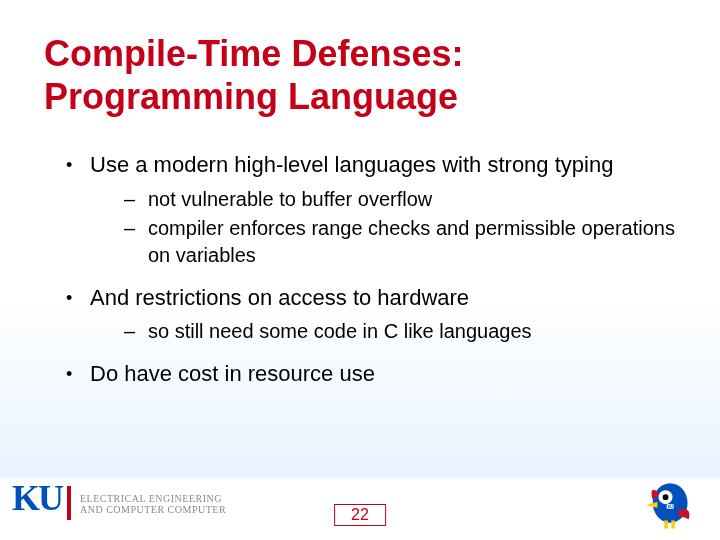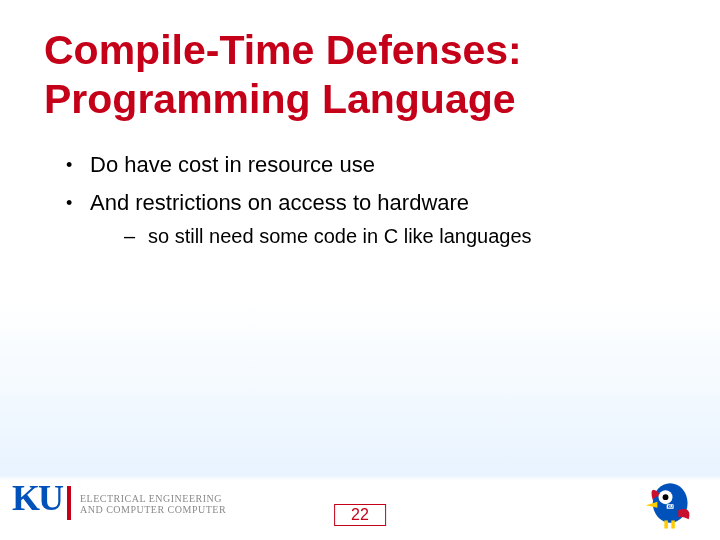--- a/index.html
+++ b/index.html
@@ -13,26 +13,26 @@
   }
   .slide {
     position: relative;
     width: 720px;
     height: 540px;
     background: linear-gradient(to bottom, #ffffff 0%, #ffffff 55%, #f5faff 70%, #e8f3ff 88%, #ffffff 89%, #ffffff 100%);
     box-sizing: border-box;
   }
   .title {
     position: absolute;
-    top: 26px;
+    top: 32px;
     left: 44px;
     right: 40px;
     font-family: "Comic Sans MS", "Comic Sans", cursive, Verdana, sans-serif;
     font-weight: bold;
-    font-size: 41px;
+    font-size: 36px;
     line-height: 1.2;
     color: #c50019;
   }
   .body {
     position: absolute;
     top: 150px;
     left: 60px;
     right: 40px;
     font-size: 22px;
     color: #000;
@@ -137,27 +137,34 @@
 <div class="slide">
 
   <div class="title">
     <span>Compile-Time Defenses:</span><br>
     <span>Programming Language</span>
   </div>
 
   <div class="body">
     <ul class="lvl1">
       <li>
-        <span>Do have cost in resource use</span>
+        <span>Use a modern high-level languages with strong typing</span>
+        <ul class="lvl2">
+          <li><span>not vulnerable to buffer overflow</span></li>
+          <li><span>compiler enforces range checks and permissible operations on variables</span></li>
+        </ul>
       </li>
       <li>
         <span>And restrictions on access to hardware</span>
         <ul class="lvl2">
           <li><span>so still need some code in C like languages</span></li>
         </ul>
+      </li>
+      <li>
+        <span>Do have cost in resource use</span>
       </li>
     </ul>
   </div>
 
   <div class="footer-left">
     <div class="ku-logo">
       <span class="ku-text">KU</span>
       <span class="ku-bar"></span>
     </div>
     <div class="dept">

